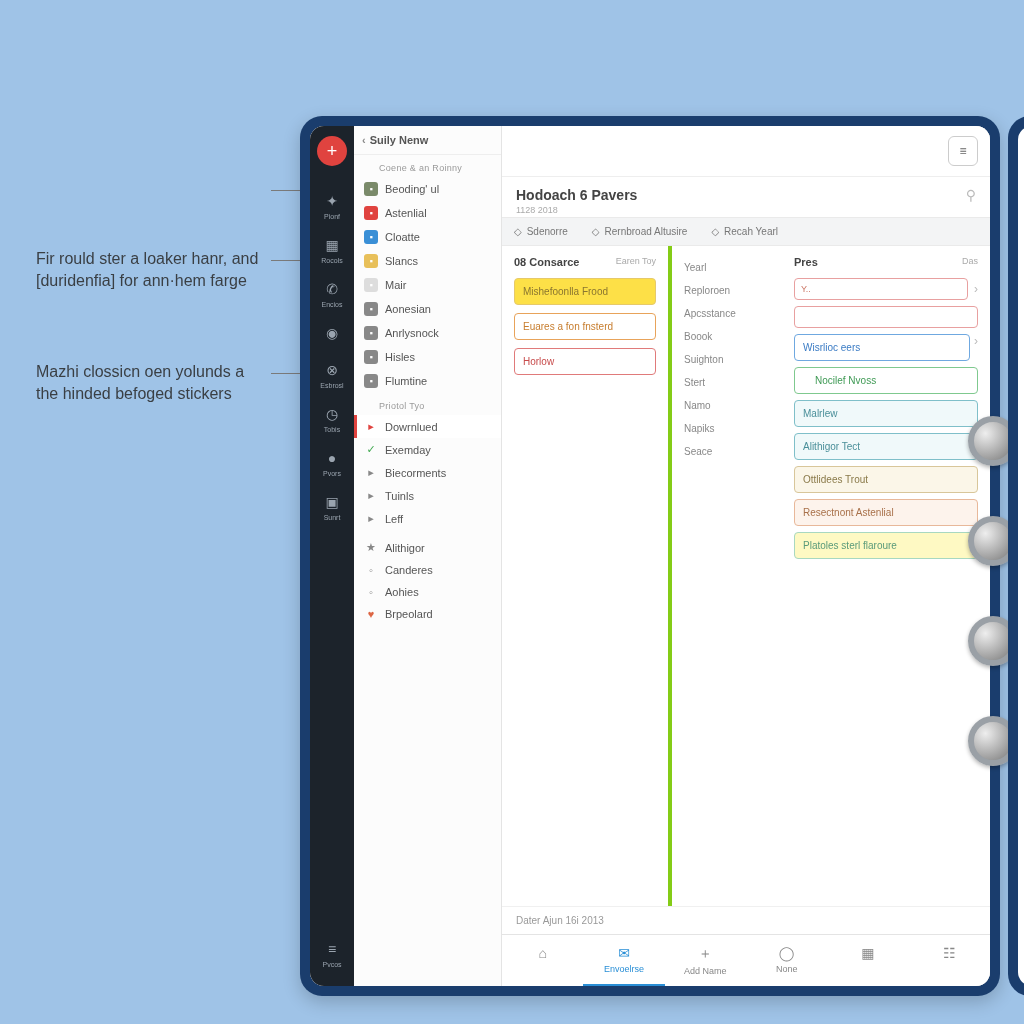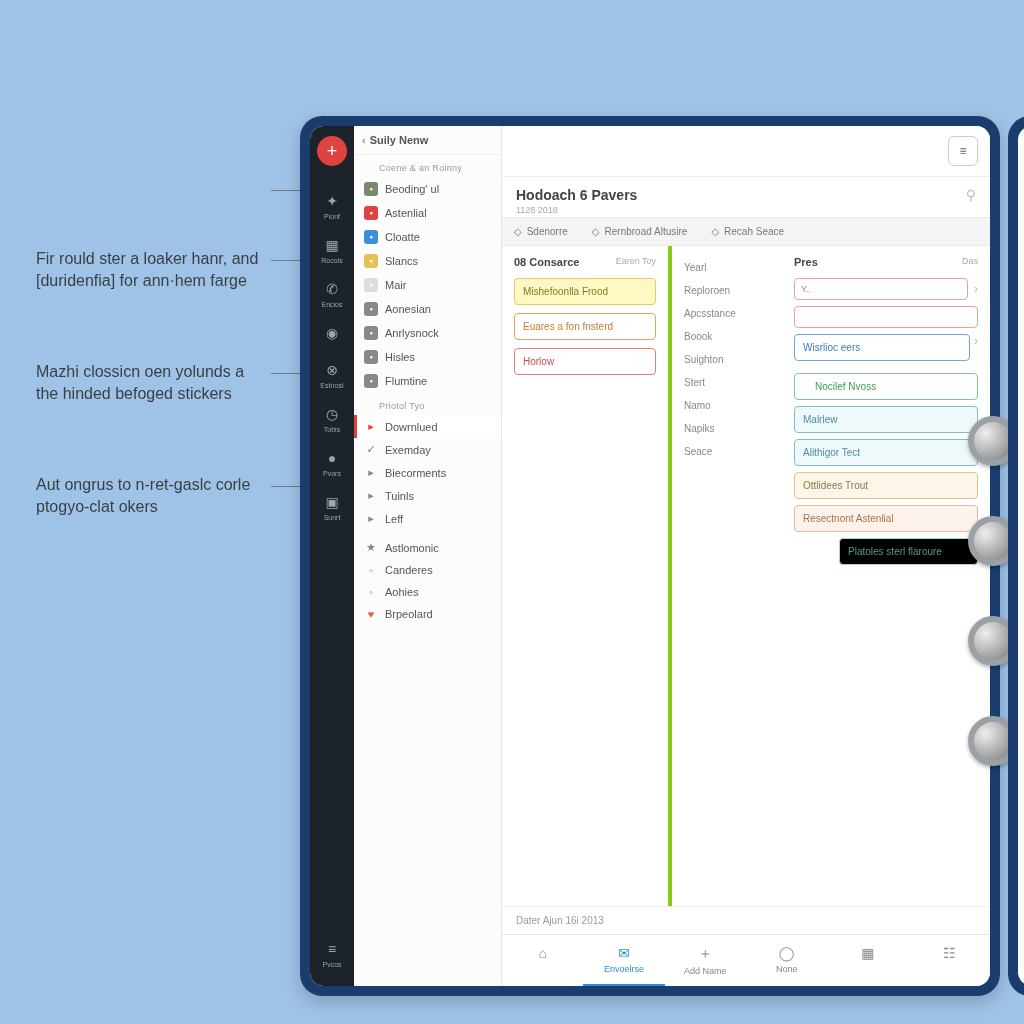--- a/index.html
+++ b/index.html
@@ -79,29 +79,29 @@
 .tabs { display: flex; background: #f3f4f5; border-top: 1px solid #eaeaea; border-bottom: 1px solid #eaeaea; }
 .tab { padding: 8px 12px; font-size: 10px; color: #777; display: flex; align-items: center; gap: 5px; }
 .body { flex: 1; display: flex; overflow: hidden; }
 .col { padding: 10px 12px; }
 .col.a { width: 170px; border-right: 4px solid #84cc16; }
 .col.b { width: 110px; }
 .col.c { flex: 1; }
 .col-head { font-size: 11px; font-weight: 600; color: #444; margin-bottom: 10px; display: flex; justify-content: space-between; }
 .col-head .et { font-size: 9px; color: #aaa; font-weight: 400; }
 .card { border: 1px solid #ddd; border-radius: 4px; padding: 7px 8px; font-size: 10px; margin-bottom: 8px; background: #fff; }
-.c-yellow { border-color: #e6c96a; background: #fef9c3; color: #8a7630; }
+.c-yellow { border-color: #e6c96a; background: #fde047; color: #8a7630; }
 .c-orange { border-color: #e8a35a; background: #fff; color: #c77d2e; }
 .c-red { border-color: #e07a7a; color: #c74b4b; }
 .c-blue { border-color: #6fa8e0; color: #3a7bc4; }
 .c-green { border-color: #7fc98f; color: #3f9a55; }
 .c-teal { border-color: #7fbfc9; color: #4a8f99; background: #f0f9fa; }
 .c-tan { border-color: #d8c69a; background: #fbf6e8; color: #8a7a4a; }
 .c-peach { border-color: #e8b89a; background: #fdf3ec; color: #a8714a; }
-.c-mint { border-color: #a8d8c0; background: #000000; color: #5a9a7a; margin-left: 45px; }
+.c-mint { border-color: #a8d8c0; background: #fef9c3; color: #5a9a7a; }
 .label-row { font-size: 10px; color: #888; padding: 6px 0; }
 .chev { color: #bbb; font-size: 12px; }
 .inline-box { border: 1px solid #e8a0a0; border-radius: 4px; padding: 4px 6px; font-size: 9px; color: #c76; min-height: 22px; display: flex; align-items: center; }
 
 .footer-date { padding: 8px 14px; color: #999; font-size: 10px; border-top: 1px solid #f0f0f0; }
 .btm-nav { display: flex; border-top: 1px solid #e4e4e4; }
 .btm-item { flex: 1; padding: 10px 4px; text-align: center; font-size: 9px; color: #888; }
 .btm-item.active { color: #2a8fd6; border-bottom: 2px solid #2a8fd6; }
 .btm-item .ic { display: block; font-size: 14px; margin-bottom: 3px; color: inherit; }
 </style>
@@ -113,24 +113,20 @@
     <div class="ln" style="width:60px"></div>
   </div>
   <div class="callout" style="margin-top:40px">
     <span>Fir rould ster a loaker hanr, and [duridenfia] for ann·hem farge</span>
     <div class="ln" style="width:60px"></div>
   </div>
   <div class="callout" style="margin-top:30px">
     <span>Mazhi clossicn oen yolunds a the hinded befoged stickers</span>
     <div class="ln" style="width:60px"></div>
   </div>
-  <div class="callout" style="margin-top:60px">
-    <span>Aut ongrus to n-ret-gaslc corle ptogyo-clat okers</span>
-    <div class="ln" style="width:60px"></div>
-  </div>
 </div>
 
 <div class="dot" style="left:328px; top:203px"></div>
 <div class="dot" style="left:328px; top:438px"></div>
 <div class="dot" style="left:328px; top:608px"></div>
 <div class="dot" style="left:328px; top:808px"></div>
 
 <div class="binder">
   <div class="page">
 
@@ -242,21 +238,21 @@
           </div>
           <div class="lp-item">
             <span style="color:#888;width:14px;text-align:center">▸</span>
             <span>Leff</span>
           </div>
         </div>
       <div style="height:6px"></div>
       <div id="lp3">
           <div class="lp-item">
             <span style="color:#888;width:14px;text-align:center">★</span>
-            <span>Astlomonic</span>
+            <span>Alithigor</span>
           </div>
           <div class="lp-item">
             <span style="color:#888;width:14px;text-align:center">◦</span>
             <span>Canderes</span>
           </div>
           <div class="lp-item">
             <span style="color:#888;width:14px;text-align:center">◦</span>
             <span>Aohies</span>
           </div>
           <div class="lp-item">
@@ -282,21 +278,21 @@
         <div class="tab">
           <span>◇</span>
           <span>Sdenorre</span>
         </div>
         <div class="tab">
           <span>◇</span>
           <span>Rernbroad Altusire</span>
         </div>
         <div class="tab">
           <span>◇</span>
-          <span>Recah Seace</span>
+          <span>Recah Yearl</span>
         </div>
       </div>
       <div class="body">
         <div class="col a">
           <div class="col-head">
             <span>08 Consarce</span>
             <span class="et">Earen Toy</span>
           </div>
           <div id="colA-cards">
               <div class="card c-yellow">Mishefoonlla Frood</div>
@@ -321,21 +317,21 @@
             <span class="et">Das</span>
           </div>
           <div id="colC-rows">
               <div style="display: flex; align-items: center; gap: 6px; margin-bottom: 6px;">
                 <div class="inline-box c-red" style="flex: 1 1 0%;">Y..</div>
                 <span class="chev">›</span>
               </div>
               <div style="display: flex; align-items: center; gap: 6px; margin-bottom: 6px;">
                 <div class="inline-box c-red" style="flex: 1 1 0%;"></div>
               </div>
-              <div style="display: flex; align-items: flex-start; gap: 4px; margin-bottom: 12px;">
+              <div style="display: flex; align-items: flex-start; gap: 4px; margin-bottom: 6px;">
                 <div class="card c-blue" style="margin-bottom: 0px; flex: 1 1 0%;">Wisrlioc eers</div>
                 <span class="chev">›</span>
               </div>
               <div style="display: flex; align-items: center; gap: 6px; margin-bottom: 6px;">
                 <div class="card c-green" style="margin-bottom: 0px; flex: 1 1 0%; padding-left: 20px;">Nocilef Nvoss</div>
               </div>
               <div style="display: flex; align-items: center; gap: 6px; margin-bottom: 6px;">
                 <div class="card c-teal" style="margin-bottom: 0px; flex: 1 1 0%;">Malrlew</div>
               </div>
               <div style="display: flex; align-items: center; gap: 6px; margin-bottom: 6px;">

